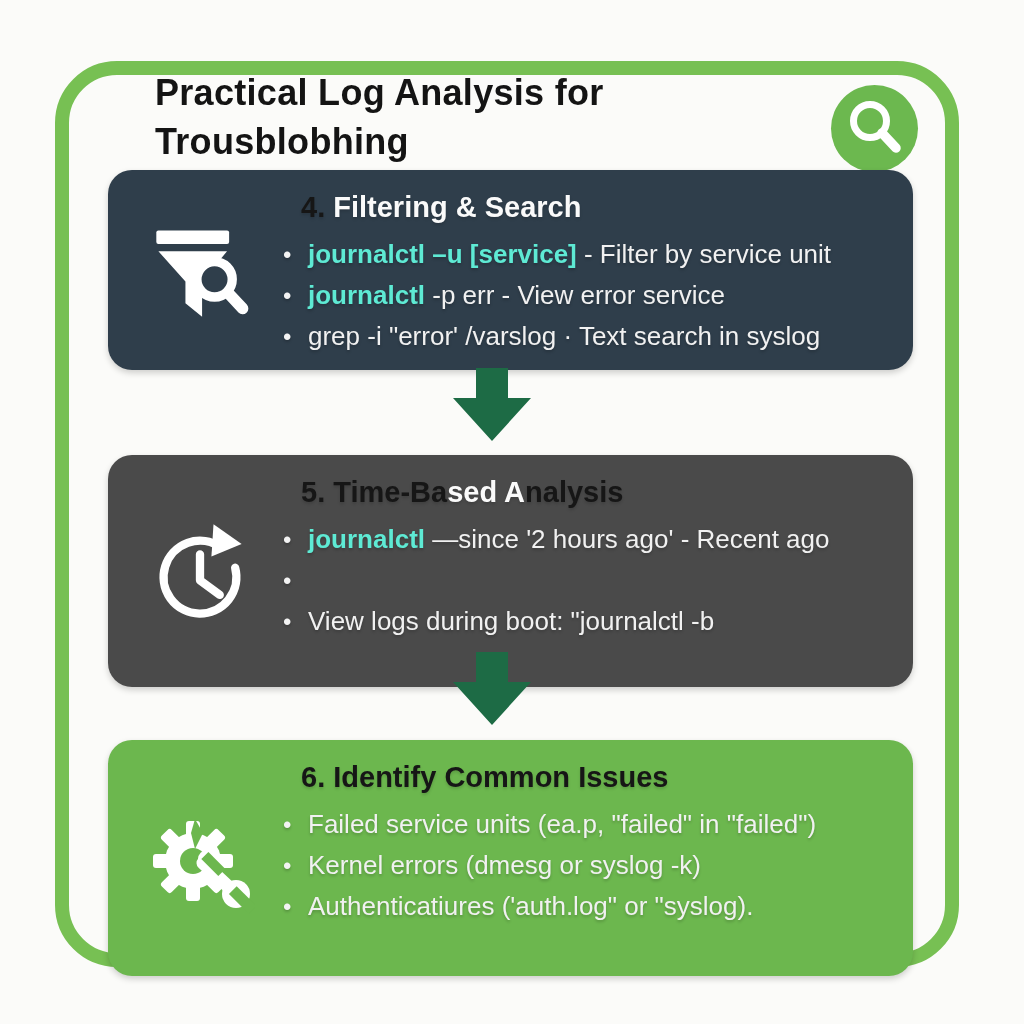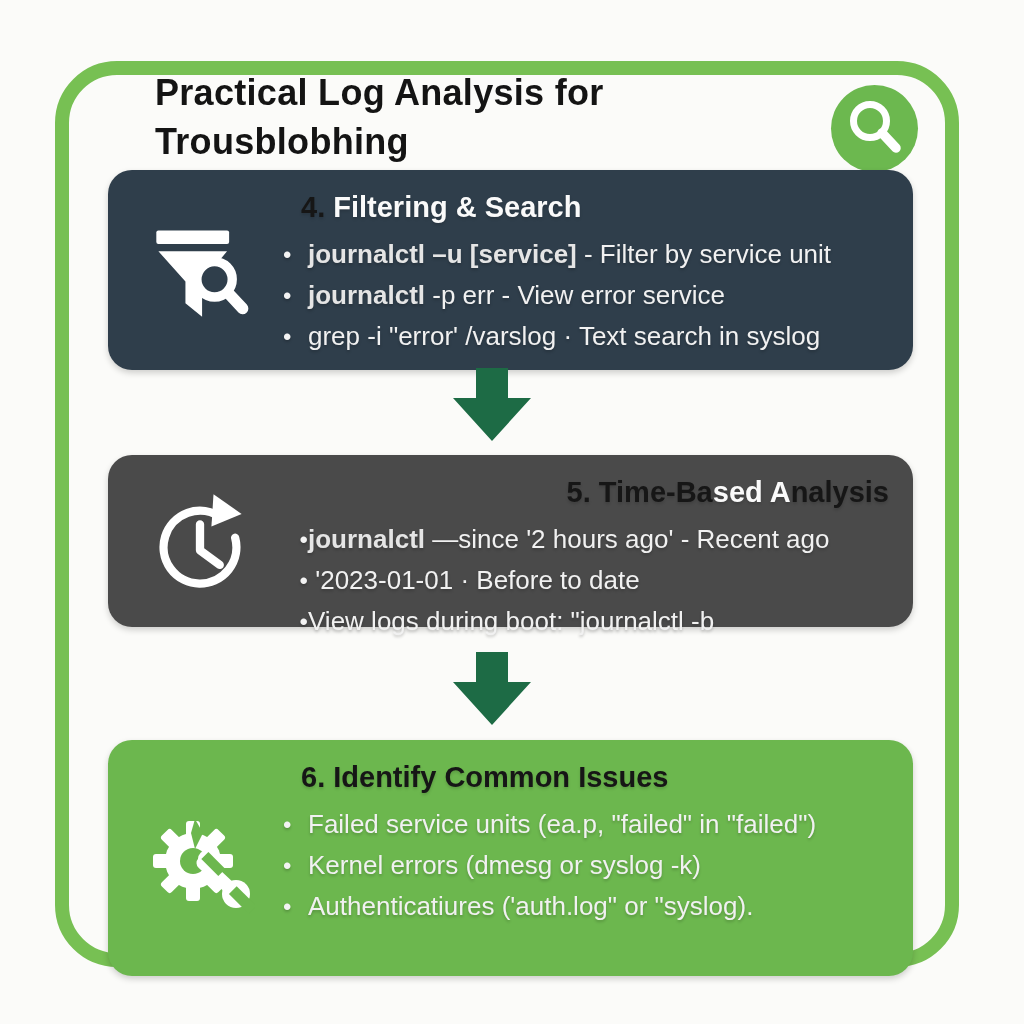--- a/index.html
+++ b/index.html
@@ -21,21 +21,21 @@
   }
   .search-badge{
     position:absolute;left:831px;top:85px;width:87px;height:87px;
     border-radius:50%;background:#6cb84f;
   }
   .panel{
     position:absolute;left:108px;width:805px;border-radius:24px;
     box-shadow:0 3px 6px rgba(0,0,0,.18);
   }
   .panel-1{top:170px;height:200px;background:#2f3e4b;}
-  .panel-2{top:455px;height:172px;background:#4a4a4a;text-align:right;}
+  .panel-2{top:455px;height:232px;background:#4a4a4a;}
   .panel-3{top:740px;height:236px;background:#6cb74e;}
   .panel-icon{
     position:absolute;left:37px;top:50%;transform:translateY(-50%);
     width:110px;height:110px;display:flex;align-items:center;justify-content:center;
   }
   .panel-body{
     position:absolute;left:175px;top:19px;right:24px;
   }
   .panel-heading{
     font-size:29px;font-weight:700;margin-bottom:9px;line-height:36px;
@@ -44,21 +44,21 @@
   }
   .tone-dark{color:#161616;}
   .tone-light{color:#fafafa;}
   .bullet-row{
     display:flex;align-items:baseline;
     font-size:26px;line-height:41px;color:#f1f1f1;
     text-shadow:0 2px 3px rgba(0,0,0,.2);
     white-space:pre;
   }
   .bullet-dot{width:25px;flex:0 0 25px;font-size:24px;color:#f3f3f3;}
-  .bullet-command{font-weight:700;color:#e5e5e5;}
+  .bullet-command{font-weight:700;color:#5eead4;}
   .bullet-text{font-weight:400;}
   .flow-arrow{position:absolute;left:452px;width:80px;height:74px;}
   .flow-arrow-1{top:368px;}
   .flow-arrow-2{top:652px;}
   svg{display:block;}
 </style>
 </head>
 <body>
 
 <div class="border-frame"></div>
@@ -104,21 +104,21 @@
   <div class="panel-icon">
     <svg width="104" height="104" viewBox="0 0 100 100">
       <path d="M 83.8 46.9 A 35 35 0 1 1 69.1 26.6" fill="none" stroke="#ffffff" stroke-width="8" stroke-linecap="round"></path>
       <polygon points="63,5 90,24 61,36" fill="#ffffff"></polygon>
       <path d="M 50 34 L 50 59 L 69 73" fill="none" stroke="#ffffff" stroke-width="8" stroke-linecap="round" stroke-linejoin="round"></path>
     </svg>
   </div>
   <div class="panel-body">
     <div class="panel-heading"><span class="tone-dark">5. Time-Ba</span><span class="tone-light">sed A</span><span class="tone-dark">nalysis</span></div>
     <div class="bullet-row"><span class="bullet-dot">•</span><span class="bullet-command">journalctl</span><span class="bullet-text"> —since '2 hours ago' - Recent ago</span></div>
-    <div class="bullet-row"><span class="bullet-dot">•</span><span class="bullet-command"></span><span class="bullet-text"> '2023-01-01 · Before to date</span></div>
+    <div class="bullet-row"><span class="bullet-dot">•</span><span class="bullet-command"></span></div>
     <div class="bullet-row"><span class="bullet-dot">•</span><span class="bullet-command"></span><span class="bullet-text">View logs during boot: "journalctl -b</span></div>
   </div>
 </div>
 
 <div class="flow-arrow flow-arrow-2">
   <svg width="80" height="74" viewBox="0 0 80 74">
     <polygon points="24,0 56,0 56,30 79,30 40,73 1,30 24,30" fill="#1d6b45"></polygon>
   </svg>
 </div>
 

